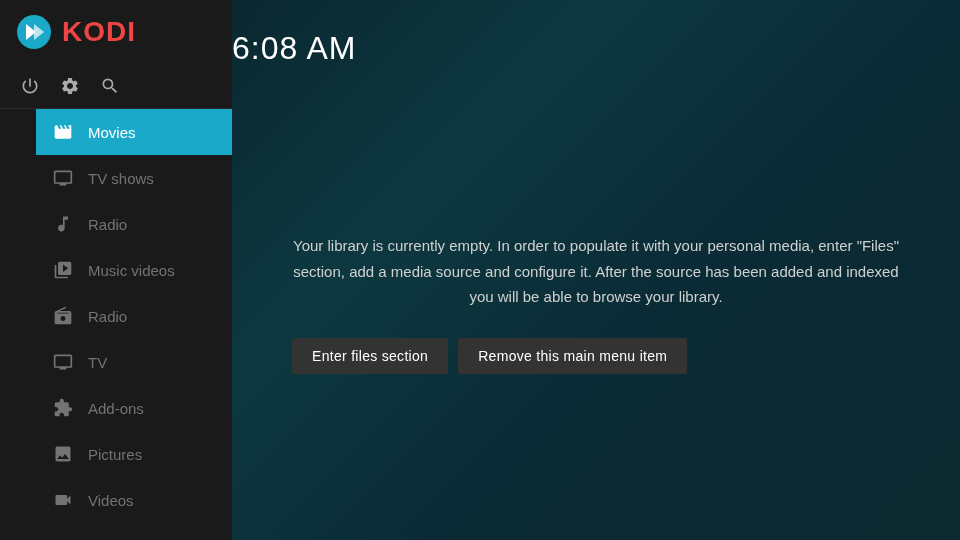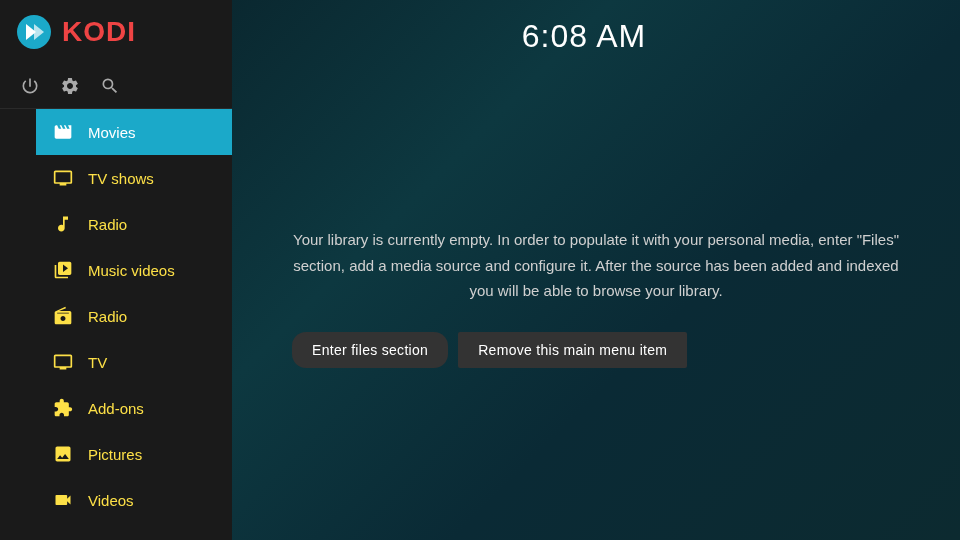--- a/index.html
+++ b/index.html
@@ -66,21 +66,21 @@
       flex-direction: column;
       margin-left: 36px;
     }
 
     .nav-item {
       display: flex;
       align-items: center;
       gap: 14px;
       padding: 12px 16px;
       cursor: pointer;
-      color: #fde047;
+      color: #737373;
       font-size: 15px;
       position: relative;
     }
 
     .nav-item.active {
       background: #1ba9c9;
       color: #ffffff;
     }
 
     .nav-item-icon {
@@ -106,22 +106,23 @@
       background: linear-gradient(135deg, #0a2830 0%, #0d3840 30%, #0a2a35 60%, #0c2a30 100%);
       display: flex;
       flex-direction: column;
       align-items: flex-end;
       position: relative;
     }
 
     .top-bar {
       width: 100%;
       display: flex;
-      justify-content: center;
+      justify-content: flex-start;
       padding: 18px 24px 0 0;
+      margin-top: 12px;
     }
 
     .time-display {
       color: #ffffff;
       font-size: 32px;
       font-weight: 300;
       letter-spacing: 1px;
     }
 
     .content-area {
@@ -155,21 +156,20 @@
       cursor: pointer;
       border: none;
       color: #ffffff;
       background: #2a2a2a;
       border-radius: 2px;
       letter-spacing: 0.3px;
     }
 
     .btn-files {
       background: #333333;
-      border-radius: 14px;
     }
 
     .btn-remove {
       background: #333333;
     }
   </style>
 </head>
 <body>
 
 <nav class="sidebar">

